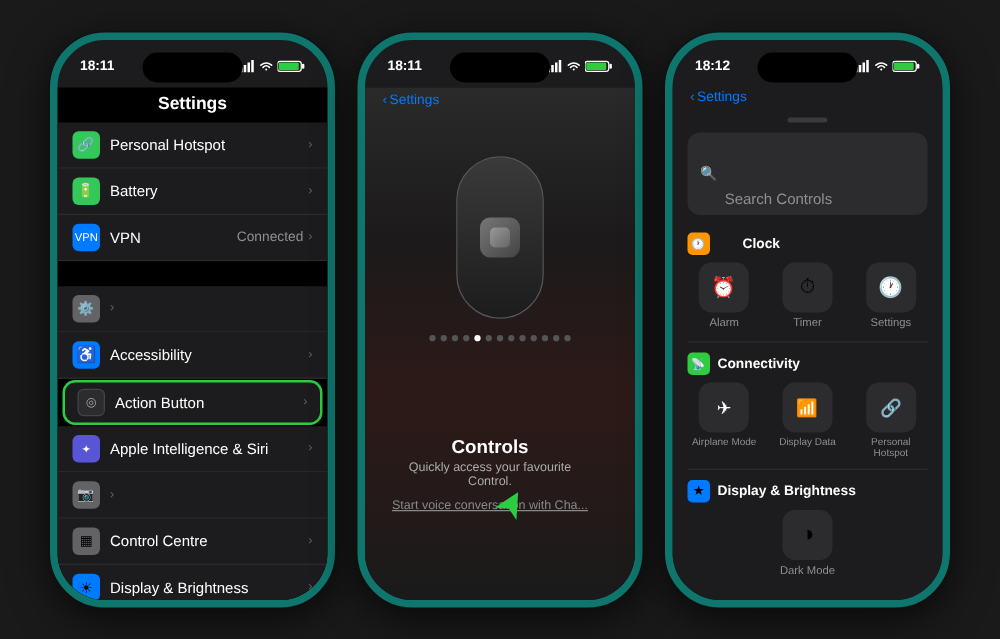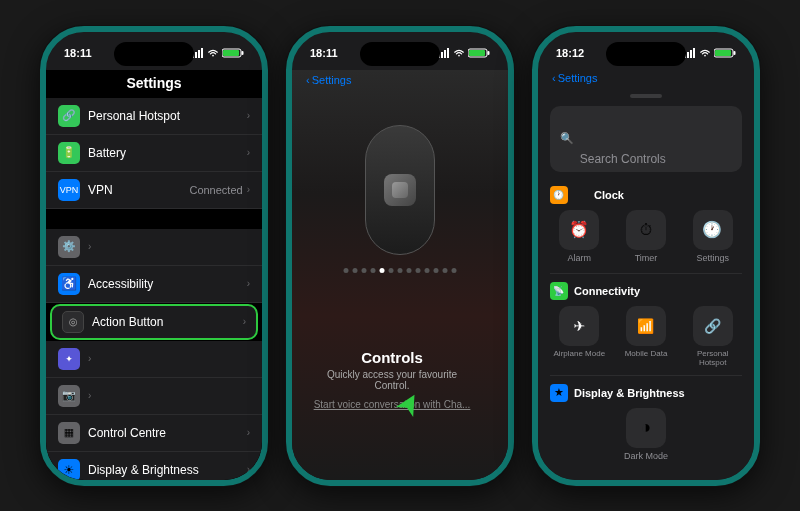--- a/index.html
+++ b/index.html
@@ -436,20 +436,21 @@
         <span class="settings-item-label">Accessibility</span>
         <span class="chevron">›</span>
       </div>
       <div class="settings-item highlighted">
         <div class="settings-item-icon icon-dark" style="font-size:10px;color:#aaa;">◎</div>
         <span class="settings-item-label">Action Button</span>
         <span class="chevron">›</span>
       </div>
       <div class="settings-item">
         <div class="settings-item-icon icon-indigo" style="font-size:9px;color:#fff;">✦</div>
+        <span class="settings-item-label">Apple Intelligence &amp; Siri</span>
         <span class="chevron">›</span>
       </div>
       <div class="settings-item">
         <div class="settings-item-icon icon-gray">📷</div>
         <span class="chevron">›</span>
       </div>
       <div class="settings-item">
         <div class="settings-item-icon icon-gray" style="font-size:11px;">▦</div>
         <span class="settings-item-label">Control Centre</span>
         <span class="chevron">›</span>
@@ -614,21 +615,21 @@
         <div class="connectivity-icon">📡</div>
         <span class="connectivity-title">Connectivity</span>
       </div>
       <div class="connectivity-icons-row">
         <div class="connectivity-icon-item">
           <div class="conn-icon-circle">✈</div>
           <span class="conn-icon-label">Airplane Mode</span>
         </div>
         <div class="connectivity-icon-item">
           <div class="conn-icon-circle">📶</div>
-          <span class="conn-icon-label">Mobile Data</span>
+          <span class="conn-icon-label">Display Data</span>
         </div>
         <div class="connectivity-icon-item">
           <div class="conn-icon-circle">🔗</div>
           <span class="conn-icon-label">Personal Hotspot</span>
         </div>
       </div>
     </div>
 
     <div style="height:1px;background:#2c2c2e;margin:4px 12px;"></div>
 

